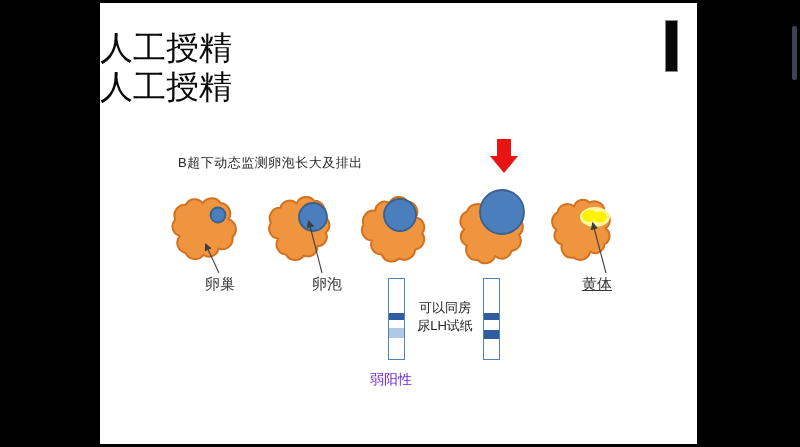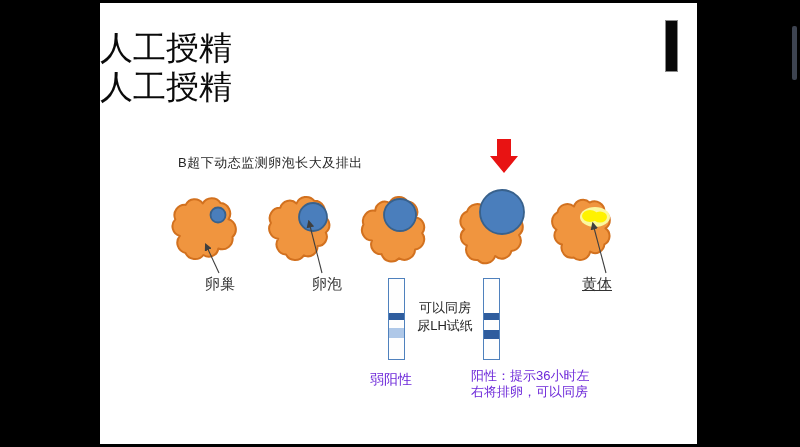--- a/index.html
+++ b/index.html
@@ -93,21 +93,17 @@
       <div class="band dark" style="top:34px;height:7px;"></div>
       <div class="band dark" style="top:51px;height:9px;"></div>
     </div>
 
     <div class="strip-note">
       <div>可以同房</div>
       <div>尿LH试纸</div>
     </div>
 
     <div class="result weak">弱阳性</div>
-    <div class="result positive">
-      <div>阳性：提示36小时左</div>
-      <div>右将排卵，可以同房</div>
-    </div>
 
   </div>
 
   <div class="scroll-thumb"></div>
 </div>
 
 </body></html>

